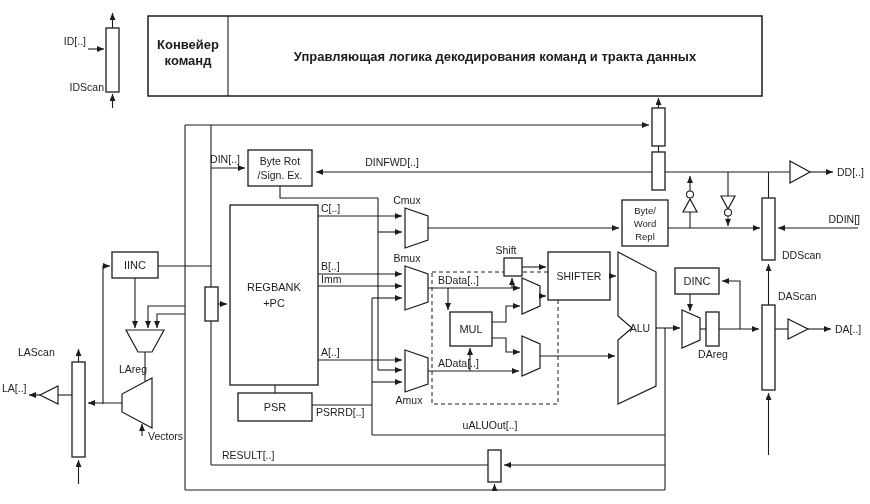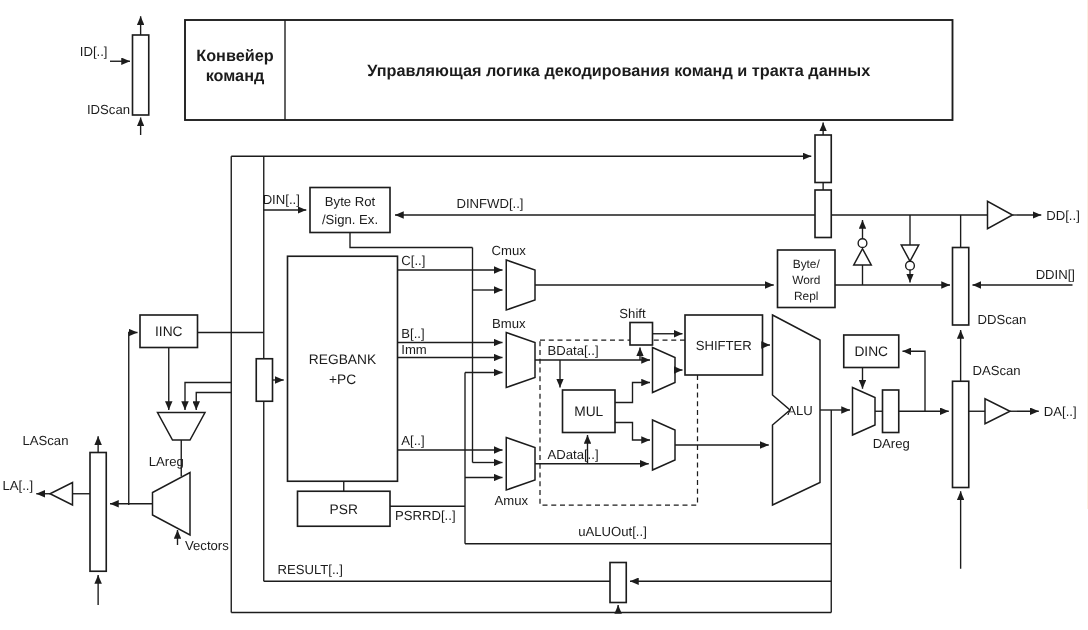--- a/index.html
+++ b/index.html
@@ -1,16 +1,16 @@
 <!DOCTYPE html>
 <html><head>
 <meta charset="utf-8">
 <style>
   html,body{margin:0;padding:0;background:#ffffff;}
-  .stage{width:870px;height:504px;position:relative;background:#fdba74;}
+  .stage{width:870px;height:504px;position:relative;background:#737373;}
   svg text{font-family:"Liberation Sans","DejaVu Sans",sans-serif;fill:#1c1c1c;}
   .t{font-size:10.5px;}
   .tb{font-size:11px;}
   .ts{font-size:9.5px;}
   .hdr{font-size:13px;font-weight:bold;}
   .w{stroke:#1c1c1c;stroke-width:1.1;fill:none;}
   .a{marker-end:url(#ah);}
   .box{fill:#ffffff;stroke:#1c1c1c;stroke-width:1.3;}
   .box2{fill:#ffffff;stroke:#1c1c1c;stroke-width:1.5;}
   .mux{fill:#ffffff;stroke:#1c1c1c;stroke-width:1.2;}

